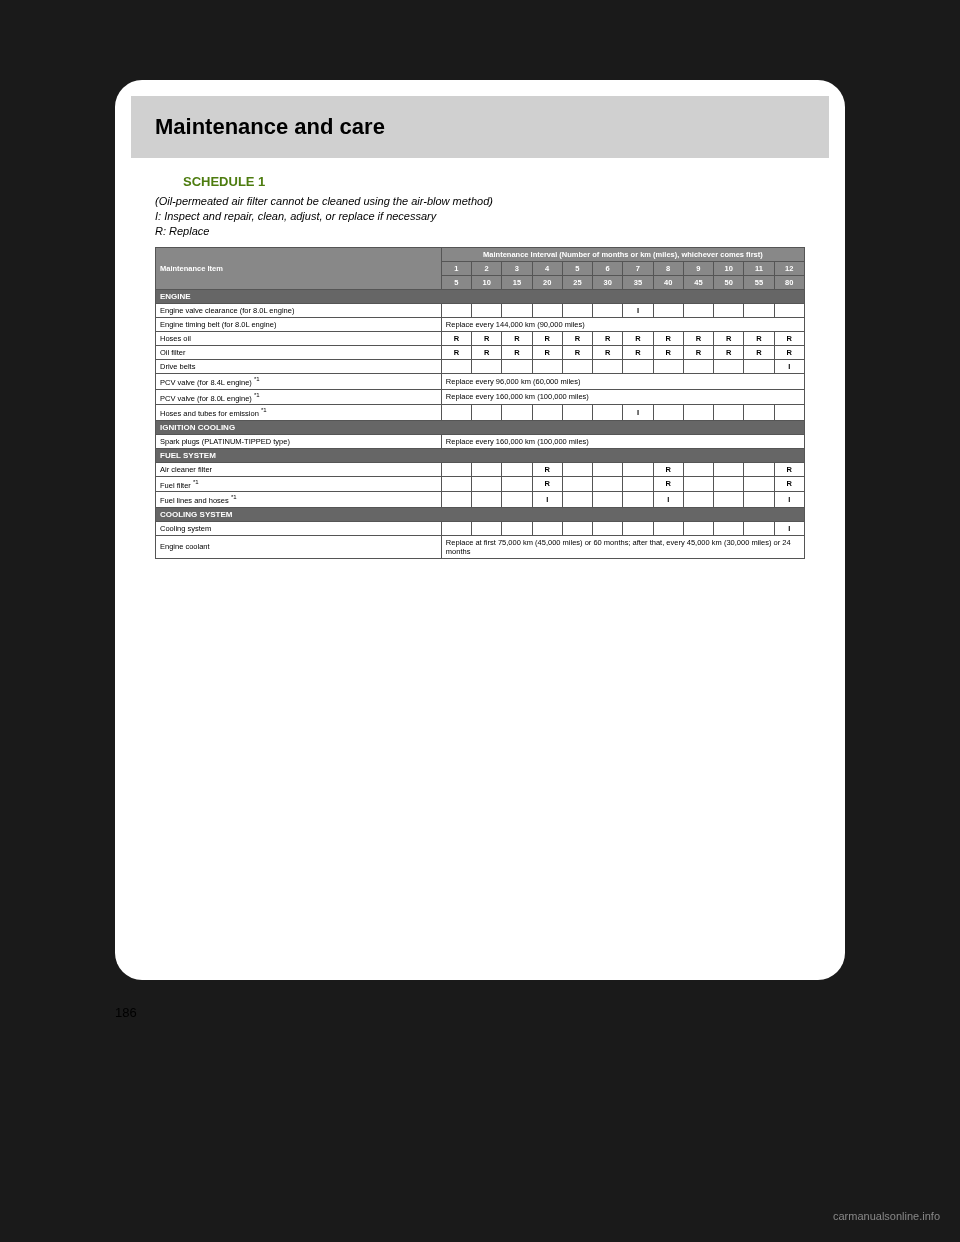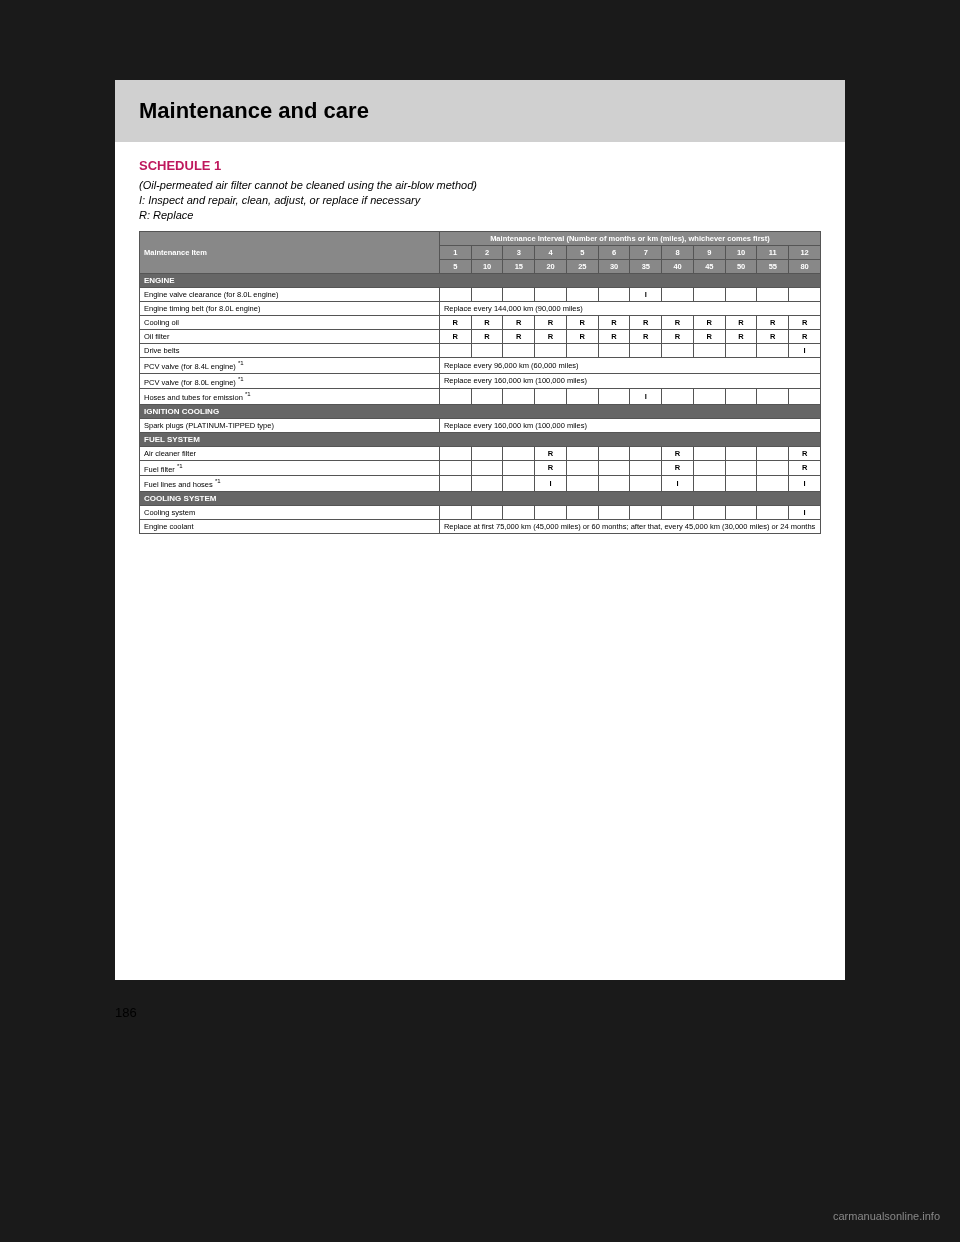--- a/index.html
+++ b/index.html
@@ -11,43 +11,45 @@
       display: flex;
       flex-direction: column;
       align-items: center;
       justify-content: flex-start;
     }
     .page {
       background: #ffffff;
       width: 730px;
       min-height: 900px;
       margin: 80px auto 0;
-      padding: 0;
+      padding: 16px;
       position: relative;
+      border-radius: 27px;
     }
     .header-banner {
       background: #d0d0d0;
       padding: 18px 24px 18px 24px;
       margin-bottom: 16px;
     }
     .header-banner h1 {
       font-size: 22px;
       font-weight: bold;
       color: #000;
       font-family: Arial, sans-serif;
     }
     .content {
       padding: 0 24px 24px 24px;
     }
     .schedule-title {
       font-size: 13px;
       font-weight: bold;
-      color: #be185d;
+      color: #4d7c0f;
       margin-bottom: 6px;
       font-family: Arial, sans-serif;
+      margin-left: 28px;
     }
     .legend {
       font-size: 11px;
       color: #000;
       margin-bottom: 3px;
       font-family: Arial, sans-serif;
       font-style: italic;
     }
     .main-table {
       width: 100%;
@@ -177,21 +179,21 @@
             <td class="col-num"></td>
             <td class="col-num"></td>
             <td class="col-num"></td>
             <td class="col-num"></td>
           </tr>
           <tr>
             <td class="left-col">Engine timing belt (for 8.0L engine)</td>
             <td colspan="12" class="wide-text">Replace every 144,000 km (90,000 miles)</td>
           </tr>
           <tr>
-            <td class="left-col">Cooling oil</td>
+            <td class="left-col">Hoses oil</td>
             <td class="col-num" style="font-weight: bold;">R</td>
             <td class="col-num" style="font-weight: bold;">R</td>
             <td class="col-num" style="font-weight: bold;">R</td>
             <td class="col-num" style="font-weight: bold;">R</td>
             <td class="col-num" style="font-weight: bold;">R</td>
             <td class="col-num" style="font-weight: bold;">R</td>
             <td class="col-num" style="font-weight: bold;">R</td>
             <td class="col-num" style="font-weight: bold;">R</td>
             <td class="col-num" style="font-weight: bold;">R</td>
             <td class="col-num" style="font-weight: bold;">R</td>

